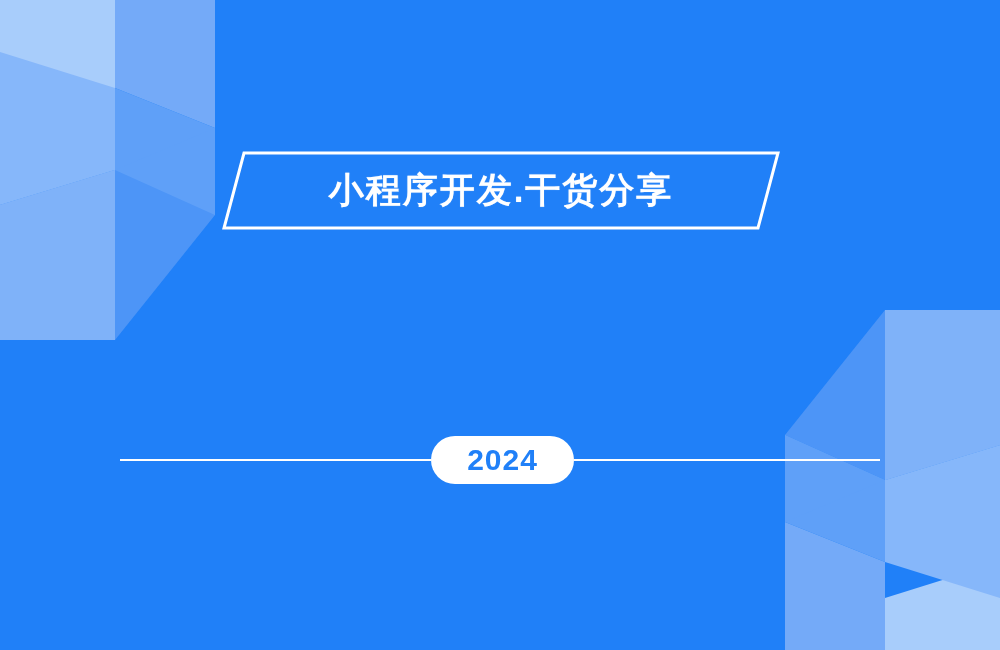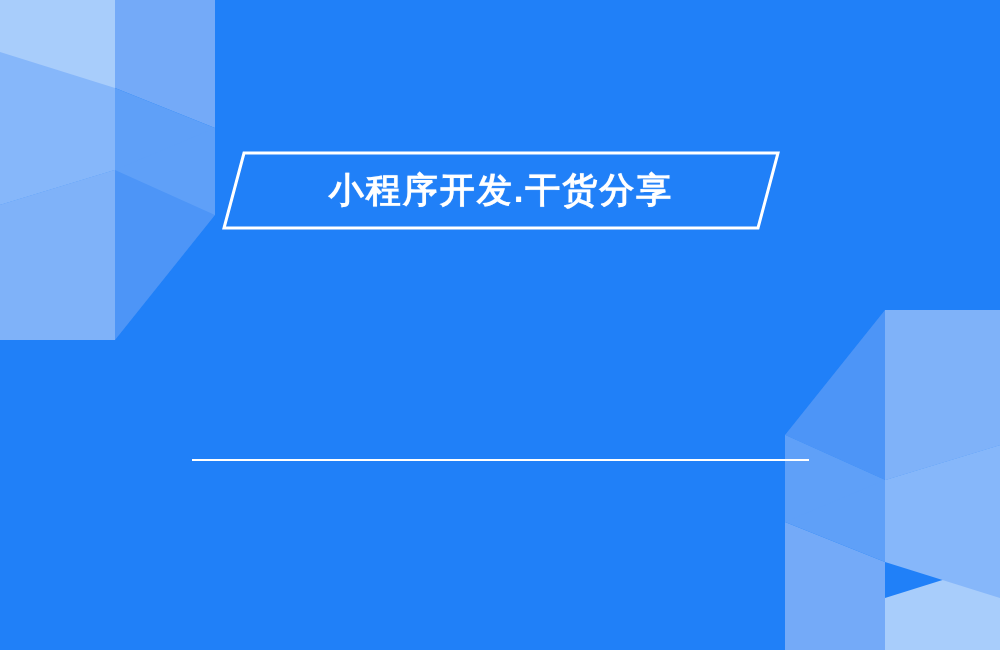--- a/index.html
+++ b/index.html
@@ -127,16 +127,17 @@
   <div id="subtitle-box">
     <svg viewBox="0 0 558 79" preserveAspectRatio="none" aria-hidden="true">
       <polygon points="22,2 556,2 536,77 2,77" fill="none" stroke="#ffffff" stroke-width="3"></polygon>
     </svg>
     <div id="subtitle-text">小程序开发.干货分享</div>
   </div>
 
 
   <div id="year-row">
     <div id="year-rule-left" class="year-rule"></div>
+    <div id="year-badge">2024</div>
     <div id="year-rule-right" class="year-rule"></div>
   </div>
 
 </div>
 
 </body></html>

